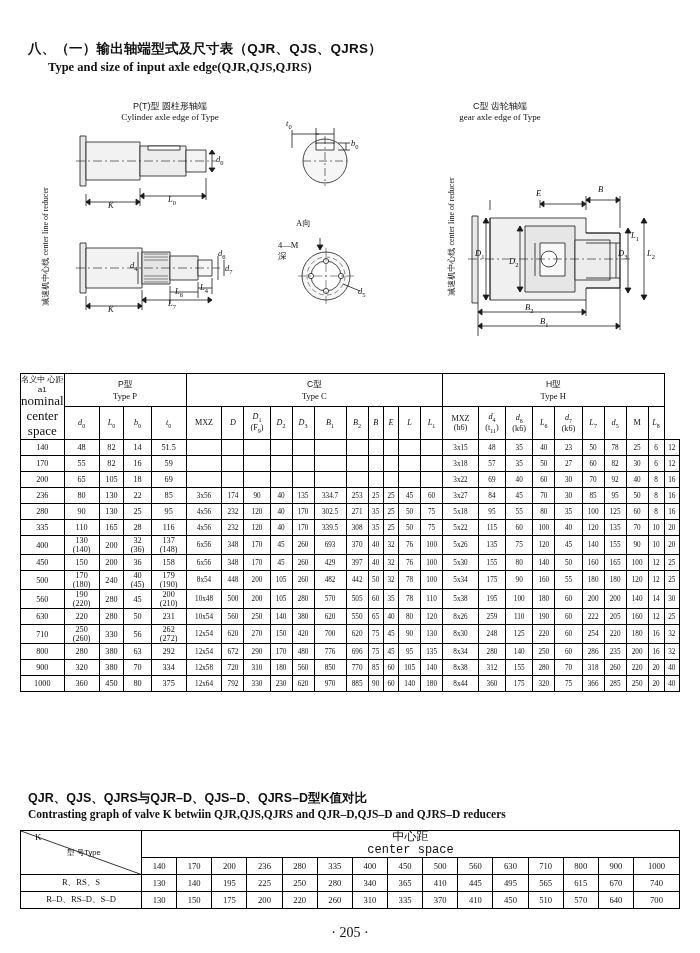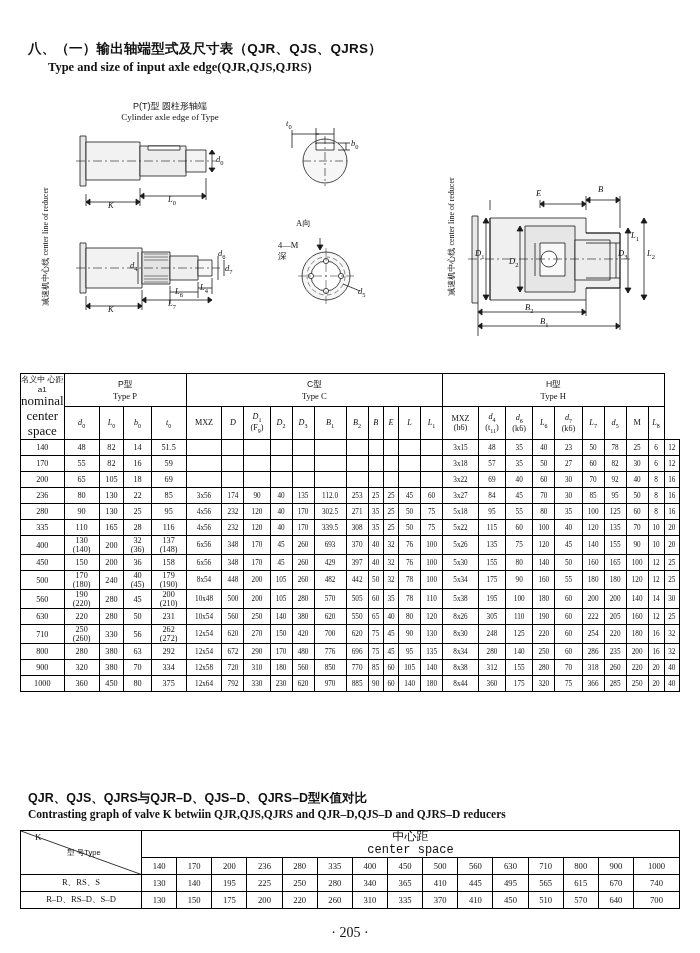--- a/index.html
+++ b/index.html
@@ -221,20 +221,24 @@
         <path d="M497 143 L500 138 L503 143 Z" fill="#1a1a1a"></path>
         <path d="M497 199 L500 204 L503 199 Z" fill="#1a1a1a"></path>
         <line x1="515" y1="155" x2="515" y2="188"></line>
         <line x1="596" y1="155" x2="596" y2="190"></line>
       </g>
     </svg>
 
     <div class="cap" style="left:70px;top:13px;width:160px;">
       <span class="cn">P(T)型  圆柱形轴端</span>
       <span class="en">Cylinder axle edge of Type</span>
+    </div>
+    <div class="cap" style="left:390px;top:13px;width:180px;">
+      <span class="cn">C型   齿轮轴端</span>
+      <span class="en">gear axle edge of Type</span>
     </div>
 
     <div class="vlabel" style="left:-12px;top:175px;width:76px;">
       <span>减速机中心线</span>
       <span class="en">center line of reducer</span>
     </div>
     <div class="vlabel" style="left:394px;top:165px;width:76px;">
       <span>减速机中心线</span>
       <span class="en">center line of reducer</span>
     </div>
@@ -406,21 +410,21 @@
           <td class="first">236</td>
           <td>80</td>
           <td>130</td>
           <td>22</td>
           <td>85</td>
           <td class="small">3x56</td>
           <td class="small">174</td>
           <td class="small">90</td>
           <td class="small">40</td>
           <td class="small">135</td>
-          <td class="small">112.0</td>
+          <td class="small">334.7</td>
           <td class="small">253</td>
           <td class="small">25</td>
           <td class="small">25</td>
           <td class="small">45</td>
           <td class="small">60</td>
           <td class="small">3x27</td>
           <td class="small">84</td>
           <td class="small">45</td>
           <td class="small">70</td>
           <td class="small">30</td>
@@ -609,21 +613,21 @@
           <td class="small">250</td>
           <td class="small">140</td>
           <td class="small">380</td>
           <td class="small">620</td>
           <td class="small">550</td>
           <td class="small">65</td>
           <td class="small">40</td>
           <td class="small">80</td>
           <td class="small">120</td>
           <td class="small">8x26</td>
-          <td class="small">305</td>
+          <td class="small">259</td>
           <td class="small">110</td>
           <td class="small">190</td>
           <td class="small">60</td>
           <td class="small">222</td>
           <td class="small">205</td>
           <td class="small">160</td>
           <td class="small">12</td>
           <td class="small">25</td>
         </tr>
         <tr>

